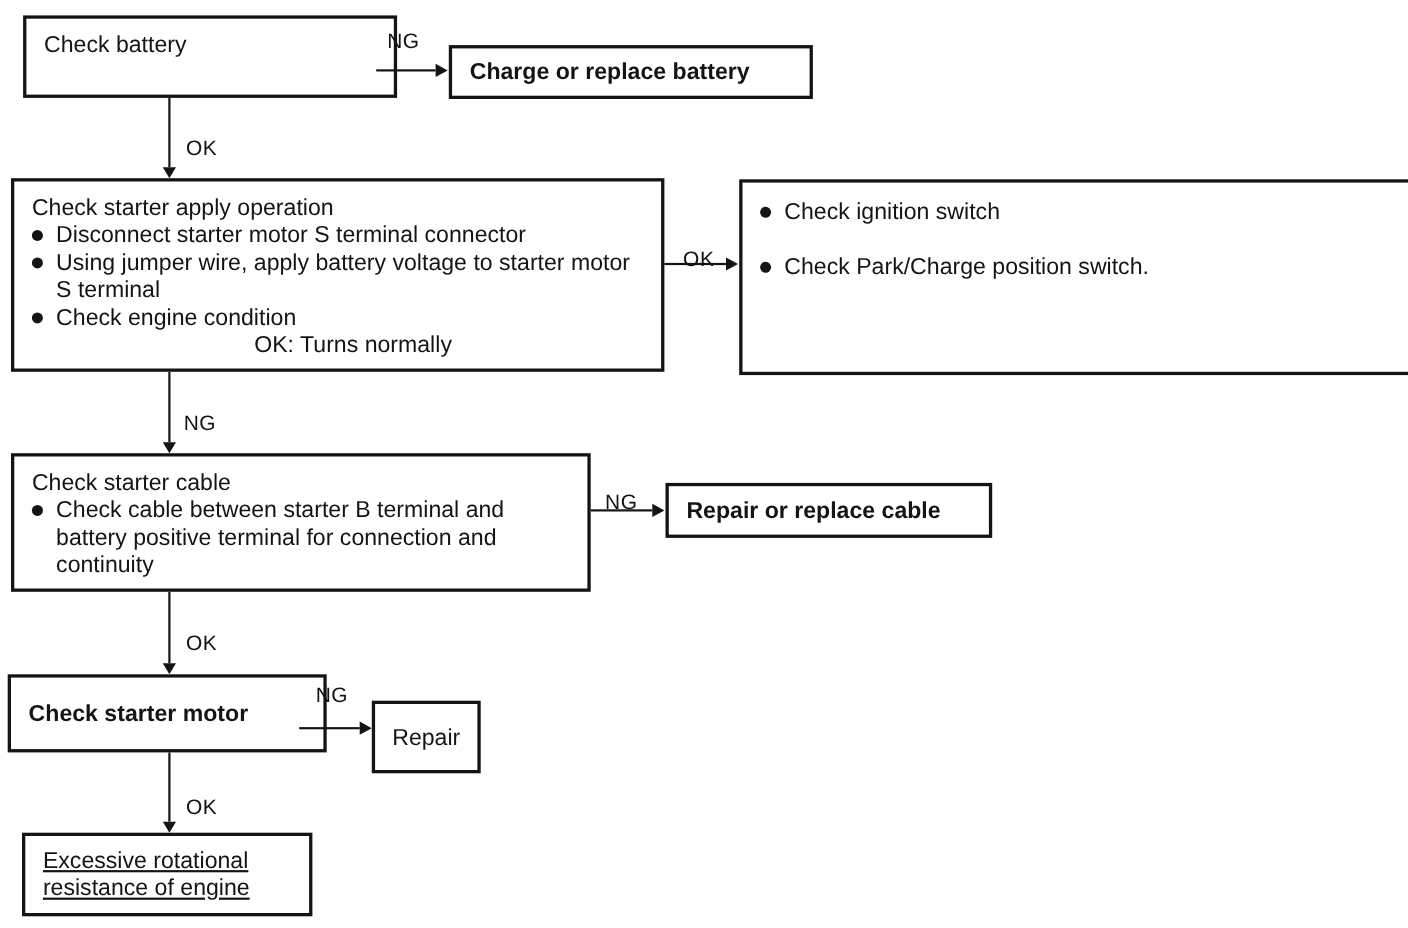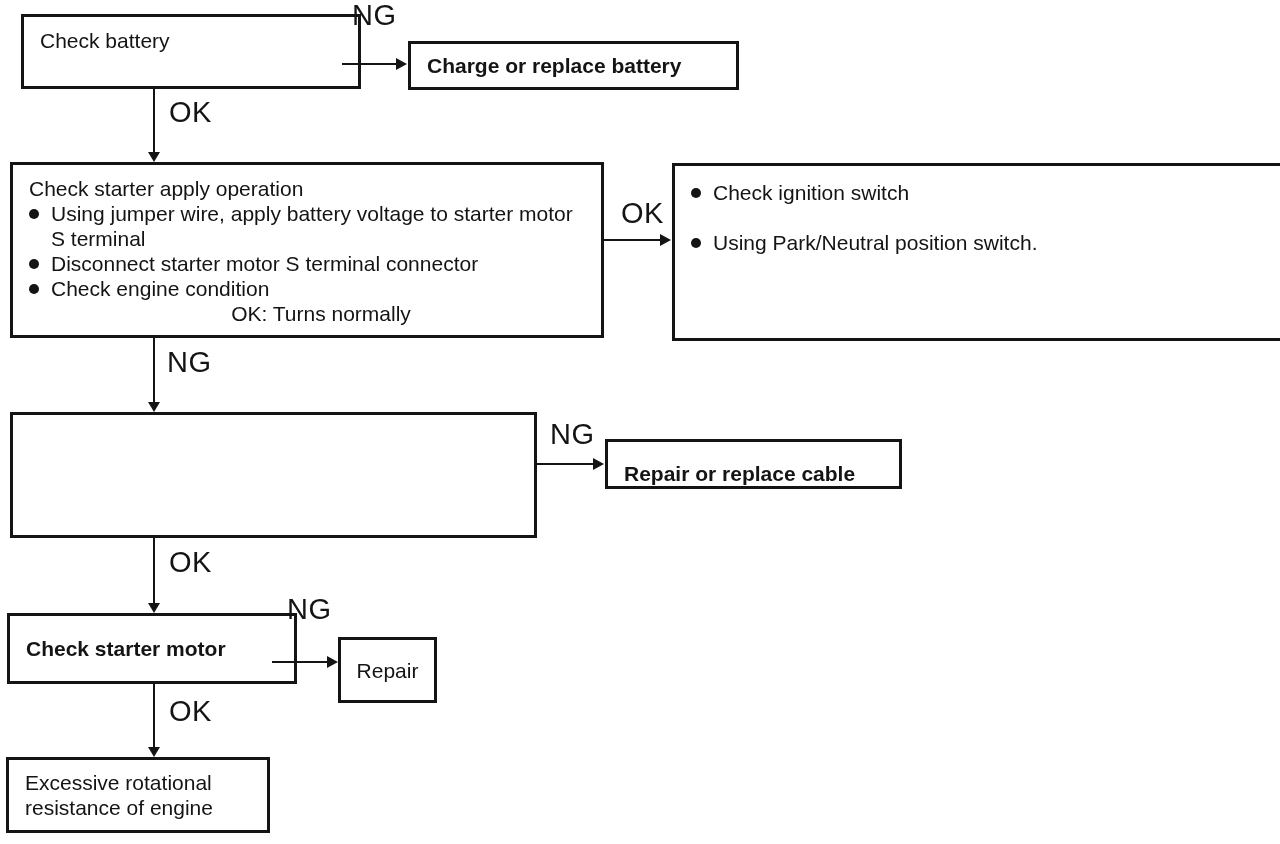--- a/index.html
+++ b/index.html
@@ -27,23 +27,24 @@
   .box.vcenter{display:flex;align-items:center;padding-left:16px;font-weight:bold;}
   .box.ccenter{display:flex;align-items:center;justify-content:center;}
   .bullet{display:flex;}
   .dot{
     flex:none;width:10px;height:10px;border-radius:50%;
     background:var(--ink);margin:8px 12px 0 0;
   }
   .note{padding-left:22px;text-align:center;}
   .edge-label{
     position:absolute;
-    font-size:29px;
+    font-size:19px;
     line-height:26px;
     letter-spacing:0.5px;
+    margin-top:24px;
   }
   .hline{position:absolute;height:2px;background:var(--ink);}
   .vline{position:absolute;width:2px;background:var(--ink);}
   .arr-right{
     position:absolute;width:0;height:0;
     border-top:6px solid transparent;
     border-bottom:6px solid transparent;
     border-left:11px solid var(--ink);
   }
   .arr-down{
@@ -72,60 +73,65 @@
   </div>
 
   <div class="vline" style="left:153px;top:89px;height:63px;"></div>
   <div class="arr-down" style="left:148px;top:152px;"></div>
   <div class="edge-label" style="left:169px;top:99px;">OK</div>
 
   <div class="box pad" style="left:10px;top:162px;width:594px;height:176px;">
     <div>Check starter apply operation</div>
     <div class="bullet">
       <span class="dot"></span>
-      <span>Using jumper wire, apply battery voltage to starter motor S terminal</span>
+      <span>Disconnect starter motor S terminal connector</span>
     </div>
     <div class="bullet">
       <span class="dot"></span>
-      <span>Disconnect starter motor S terminal connector</span>
+      <span>Using jumper wire, apply battery voltage to starter motor S terminal</span>
     </div>
     <div class="bullet">
       <span class="dot"></span>
       <span>Check engine condition</span>
     </div>
     <div class="note">OK: Turns normally</div>
   </div>
 
   <div class="edge-label" style="left:621px;top:200px;">OK</div>
   <div class="hline" style="left:604px;top:239px;width:56px;"></div>
   <div class="arr-right" style="left:660px;top:234px;"></div>
 
   <div class="box" style="left:672px;top:163px;width:646px;height:178px;padding:14px 10px 10px 16px;">
     <div class="bullet gap18">
       <span class="dot"></span>
       <span>Check ignition switch</span>
     </div>
     <div class="bullet gap18">
       <span class="dot"></span>
-      <span>Using Park/Neutral position switch.</span>
+      <span>Check Park/Charge position switch.</span>
     </div>
   </div>
 
   <div class="vline" style="left:153px;top:338px;height:64px;"></div>
   <div class="arr-down" style="left:148px;top:402px;"></div>
   <div class="edge-label" style="left:167px;top:349px;">NG</div>
 
   <div class="box" style="left:10px;top:412px;width:527px;height:126px;padding:11px 8px 10px 16px;">
+    <div>Check starter cable</div>
+    <div class="bullet">
+      <span class="dot"></span>
+      <span>Check cable between starter B terminal and battery positive terminal for connection and continuity</span>
+    </div>
   </div>
 
   <div class="edge-label" style="left:550px;top:421px;">NG</div>
   <div class="hline" style="left:537px;top:463px;width:56px;"></div>
   <div class="arr-right" style="left:593px;top:458px;"></div>
 
-  <div class="box vcenter" style="left:605px;top:439px;width:297px;height:50px;align-items:flex-end;">
+  <div class="box vcenter" style="left:605px;top:439px;width:297px;height:50px;">
     <div>Repair or replace cable</div>
   </div>
 
   <div class="vline" style="left:153px;top:538px;height:65px;"></div>
   <div class="arr-down" style="left:148px;top:603px;"></div>
   <div class="edge-label" style="left:169px;top:549px;">OK</div>
 
   <div class="box vcenter" style="left:7px;top:613px;width:290px;height:71px;">
     <div>Check starter motor</div>
   </div>
@@ -135,17 +141,17 @@
   <div class="arr-right" style="left:327px;top:656px;"></div>
 
   <div class="box ccenter" style="left:338px;top:637px;width:99px;height:66px;">
     <div>Repair</div>
   </div>
 
   <div class="vline" style="left:153px;top:684px;height:63px;"></div>
   <div class="arr-down" style="left:148px;top:747px;"></div>
   <div class="edge-label" style="left:169px;top:698px;">OK</div>
 
-  <div class="box" style="left:6px;top:757px;width:264px;height:76px;padding:10px 8px 10px 16px;">
+  <div class="box" style="left:20px;top:757px;width:264px;height:76px;padding:10px 8px 10px 16px;text-decoration:underline;">
     <div>Excessive rotational resistance of engine</div>
   </div>
 
 </div>
 
 </body></html>

